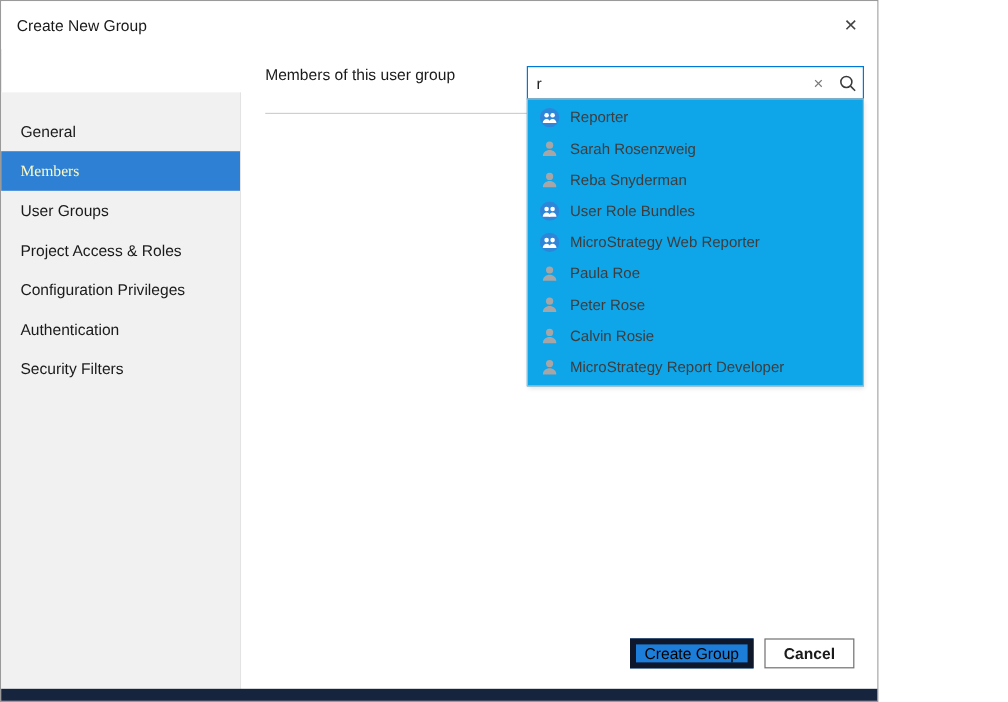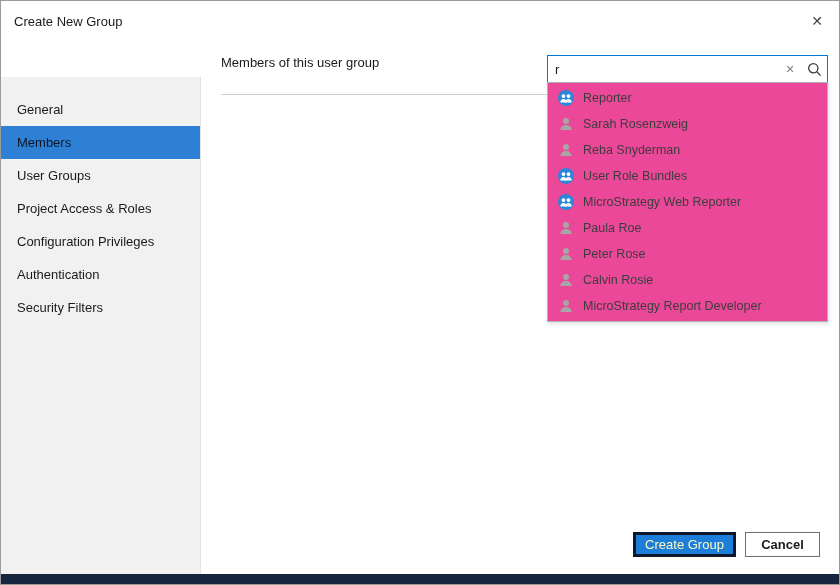--- a/index.html
+++ b/index.html
@@ -6,21 +6,21 @@
   html, body { width: 840px; height: 585px; }
   body {
     font-family: "Liberation Sans", "DejaVu Sans", sans-serif;
     background: #ffffff;
     color: #1a1a1a;
     position: relative;
     overflow: hidden;
   }
   .window {
     position: relative;
-    width: 840px;
+    width: 732px;
     height: 585px;
     background: #ffffff;
     border: 1px solid #9a9a9a;
   }
   
   .titlebar {
     position: absolute; top: 0; left: 0; right: 0; height: 40px;
     background: #ffffff;
     display: flex; align-items: center; justify-content: space-between;
     padding-left: 13px;
@@ -44,21 +44,21 @@
     padding-top: 16px;
     margin-top: 36px;
   }
   .side-item {
     height: 33px; line-height: 33px;
     padding-left: 16px;
     font-size: 13px; color: #1a1a1a;
     cursor: pointer;
     white-space: nowrap;
   }
-  .side-item.selected { background: #2e80d4; color: #0f172a; }
+  .side-item.selected { background: #2e80d4; color: #fef9c3; font-family: Liberation Serif, serif; }
   
   .main {
     position: absolute; top: 40px; left: 200px; right: 0; bottom: 10px;
     background: #ffffff;
   }
   .members-label {
     position: absolute; left: 20px; top: 8px; height: 28px; line-height: 28px;
     font-size: 13px; color: #1a1a1a;
   }
   .header-sep {
@@ -80,21 +80,21 @@
   .clear-x {
     width: 22px; text-align: center; font-size: 14px; color: #7a7a7a; cursor: pointer;
   }
   .mag {
     width: 26px; height: 100%; display: flex; align-items: center; justify-content: center;
     cursor: pointer;
   }
   
   .dropdown {
     position: absolute; top: 41px; right: 11px; width: 281px;
-    background: #ec4899;
+    background: #0ea5e9;
     border: 1px solid #b3b3b3;
     box-shadow: 1px 2px 4px rgba(0,0,0,0.12);
     z-index: 5;
     padding: 2px 0;
   }
   .dd-item {
     height: 26px; display: flex; align-items: center;
     padding-left: 10px; gap: 9px;
     font-size: 12.5px; color: #3d3d3d;
     cursor: pointer; white-space: nowrap; overflow: hidden;
@@ -106,22 +106,22 @@
     display: flex; gap: 9px;
   }
   .btn {
     height: 25px; font-size: 13px;
     font-family: "Liberation Sans", sans-serif;
     display: flex; align-items: center; justify-content: center;
     cursor: pointer;
   }
   .btn-primary {
     width: 103px;
-    background: #1d7ed9; color: #fef9c3;
-    border: 3px solid #0f172a;
+    background: #1d7ed9; color: #000000;
+    border: 5px solid #0f172a;
     margin-left: 38px;
   }
   .btn-secondary {
     width: 75px;
     background: #ffffff; color: #1a1a1a;
     border: 1px solid #707070;
     font-weight: bold;
   }
 </style>
 </head>

